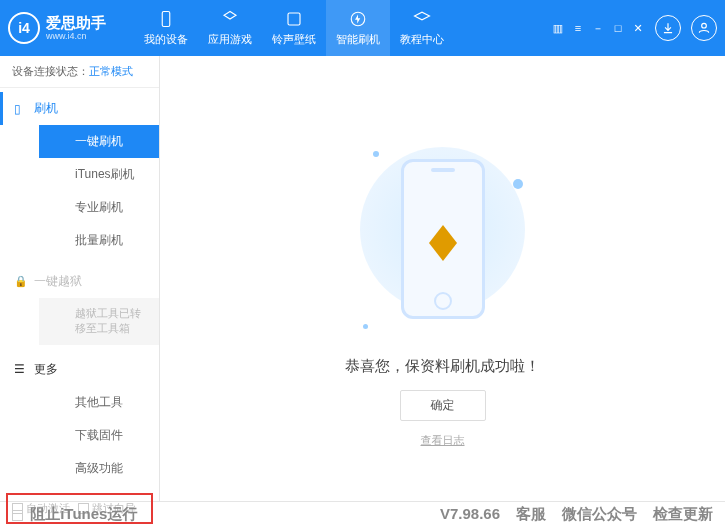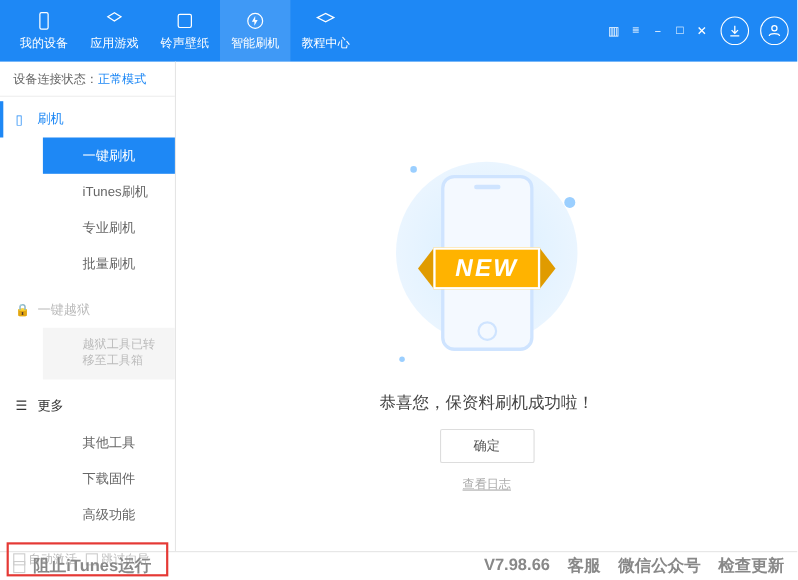--- a/index.html
+++ b/index.html
@@ -53,20 +53,27 @@
 .view-log { margin-top: 12px; font-size: 11px; color: #aaa; cursor: pointer; text-decoration: underline; }
 
 .footer { height: 26px; border-top: 1px solid #e5e5e5; display: flex; align-items: center; justify-content: space-between; padding: 0 12px; font-size: 15px; color: #888; font-weight: bold; }
 .footer-left { display: flex; align-items: center; gap: 4px; }
 .footer-right { display: flex; gap: 16px; }
 </style>
 </head>
 <body>
 
 <div class="header">
+  <div class="logo-area">
+    <div class="logo-circle">i4</div>
+    <div>
+      <div class="logo-text">爱思助手</div>
+      <div class="logo-sub">www.i4.cn</div>
+    </div>
+  </div>
   <div class="nav">
     <div class="nav-item">
         <div class="nav-icon">
           <svg width="18" height="18" viewBox="0 0 24 24">
             <rect x="7" y="2" width="10" height="20" rx="2" fill="none" stroke="#fff" stroke-width="1.5"></rect>
           </svg>
         </div>
         <span>我的设备</span>
       </div>
     <div class="nav-item">
@@ -166,21 +173,20 @@
 
   <div class="main">
     <div class="phone-illustration">
       <div class="circle-bg"></div>
       <div class="dot" style="width:6px;height:6px;top:12px;left:20px"></div>
       <div class="dot" style="width:10px;height:10px;top:40px;right:10px"></div>
       <div class="dot" style="width:5px;height:5px;bottom:10px;left:10px"></div>
       <div class="phone"></div>
       <div class="ribbon">
         <div class="ribbon-end left"></div>
-        <div class="ribbon-body">NEW</div>
         <div class="ribbon-end right"></div>
       </div>
     </div>
     <div class="success-text">恭喜您，保资料刷机成功啦！</div>
     <button class="confirm-btn">确定</button>
     <div class="view-log">查看日志</div>
   </div>
 </div>
 
 <div class="footer">

